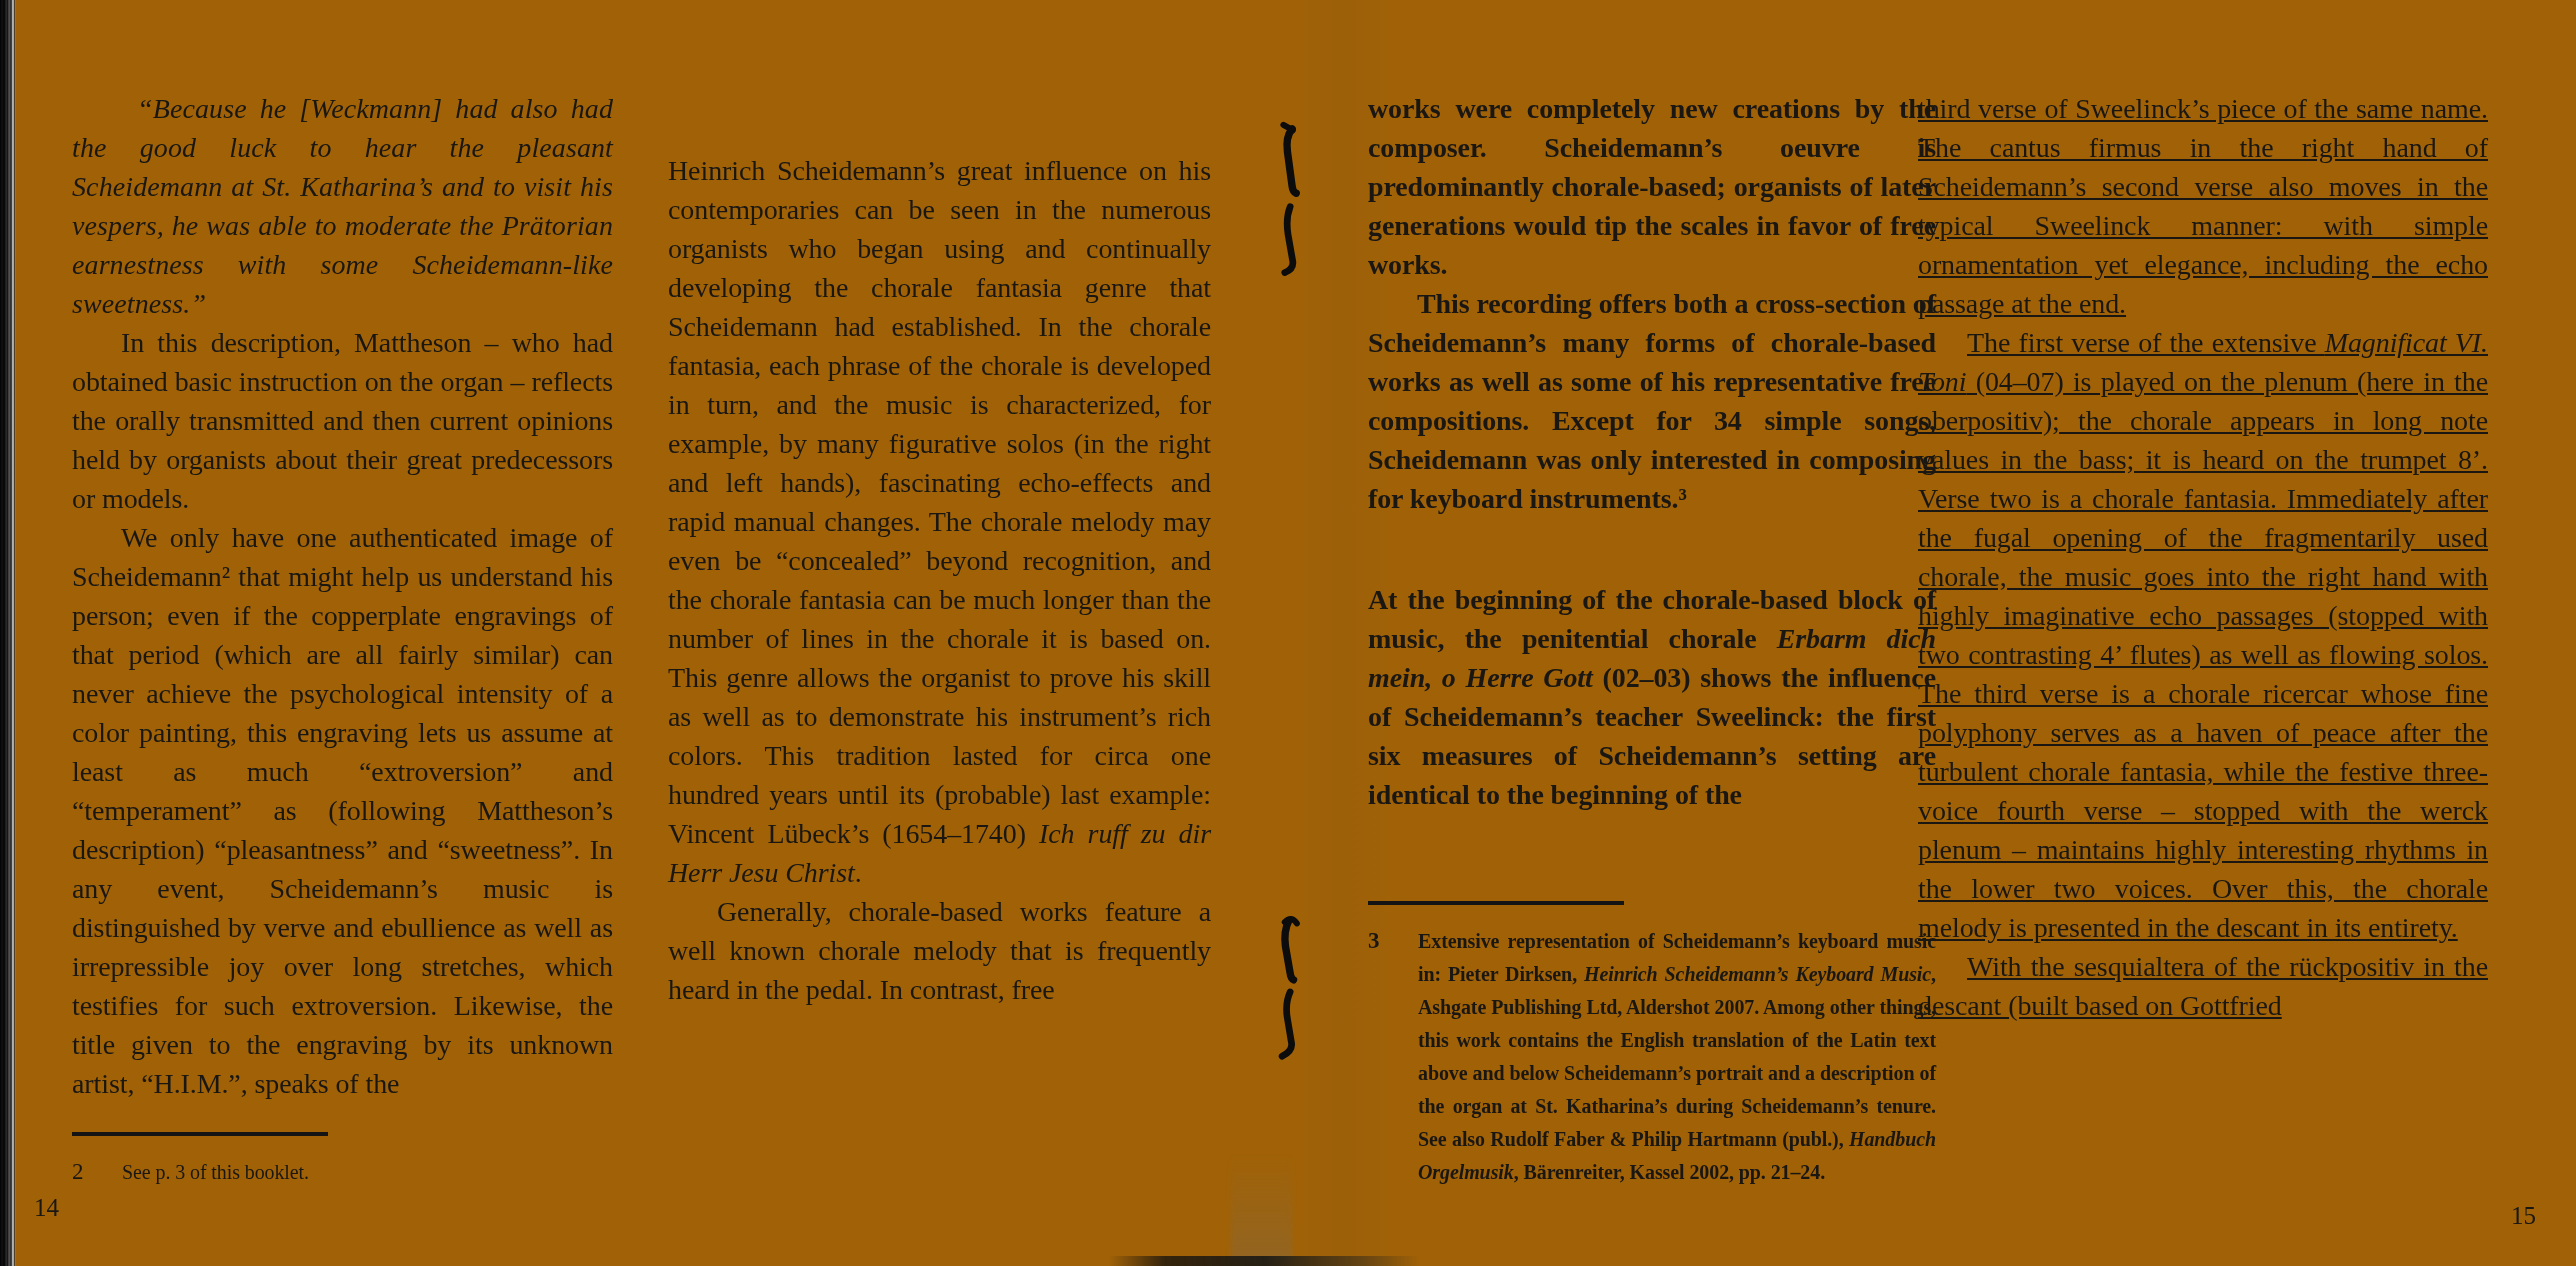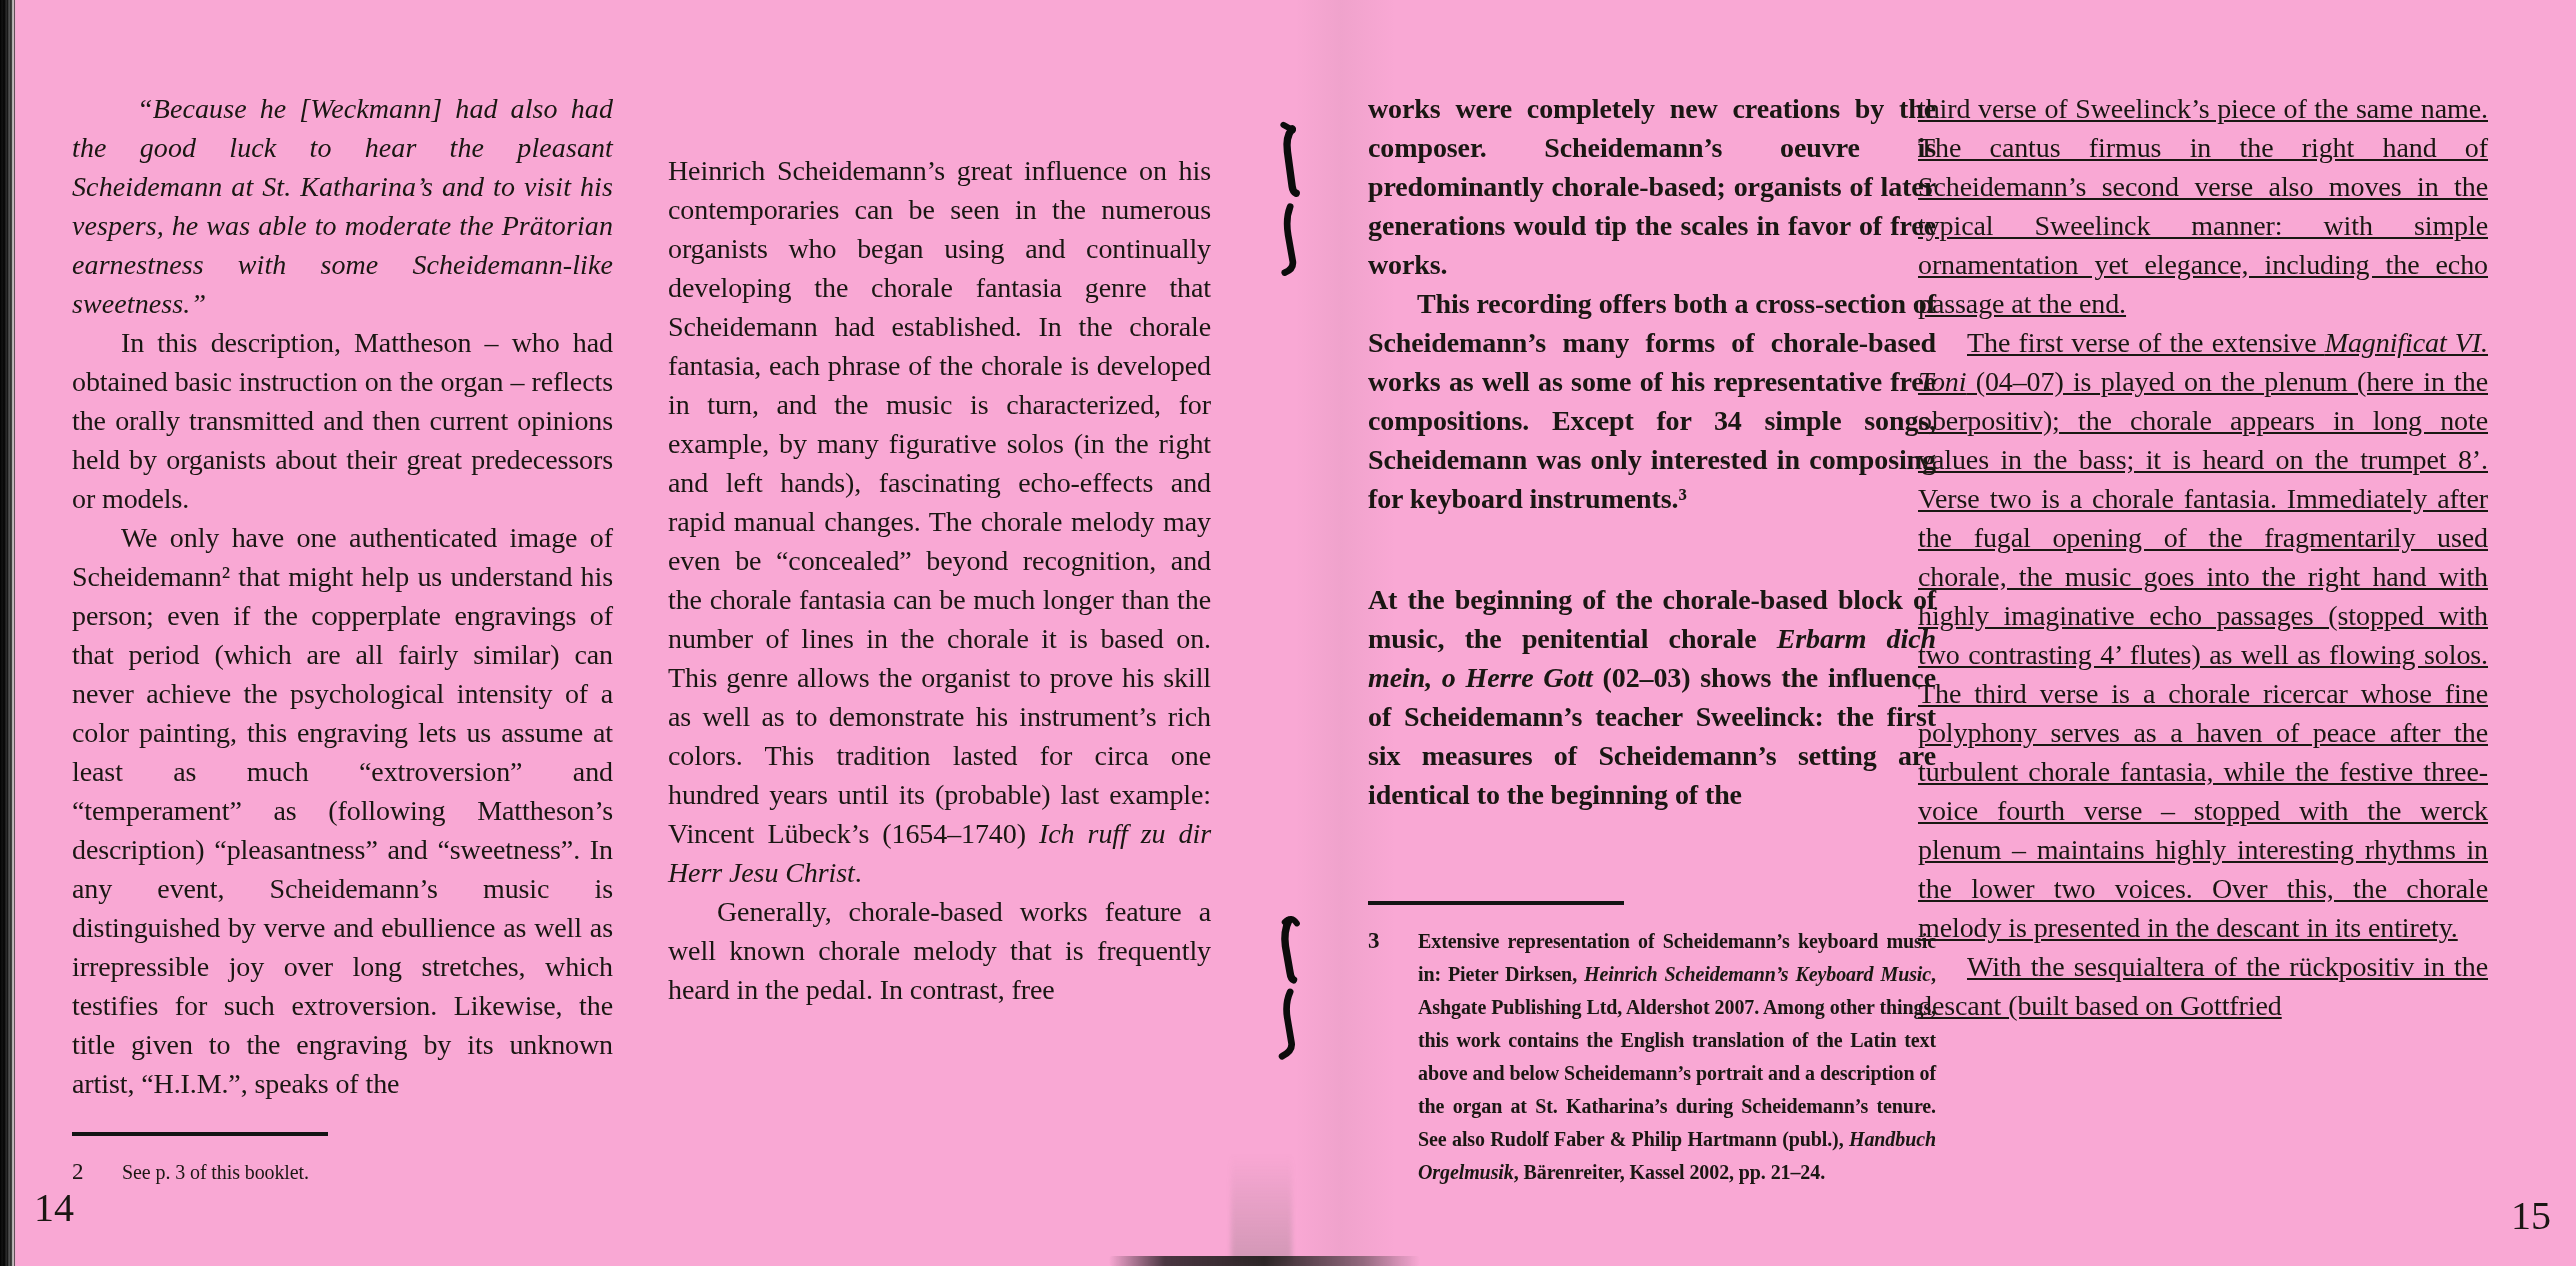--- a/index.html
+++ b/index.html
@@ -1,19 +1,19 @@
 <!DOCTYPE html>
 <html style="font-size:10.8px"><head>
 <meta charset="utf-8">
 <style>
   html,body{margin:0;padding:0;background:#e8e8e6;}
   .page{
     position:relative;
     width:2576px;height:1266px;
-    background:#f9a8d4;
+    background:#a16207;
     overflow:hidden;
     font-family:"Liberation Serif","DejaVu Serif",serif;
     color:#1a1713;
   }
   
   .edge-strip{
     position:absolute;left:0;top:0;width:16px;height:100%;
     background:
       repeating-linear-gradient(90deg, rgba(0,0,0,.55) 0 1.4px, rgba(0,0,0,0) 1.4px 3.4px),
       linear-gradient(to right,#0a0a0a 0,#151515 30%,#4a4a4a 58%,#b9b9b6 80%,rgba(255,255,255,0) 100%);
@@ -46,21 +46,21 @@
   }
   .para.indent{text-indent:49px;}
   .para.quote{font-style:italic;text-indent:65px;letter-spacing:0.1px;}
   .it{font-style:italic;}
   .gap{height:62px;}
   .footnote-area{position:absolute;bottom:2.7px;left:0;right:0;}
   .fn-rule{width:256px;height:4px;background:#141414;margin-bottom:20px;}
   .fn-row{display:flex;}
   .fn-marker{flex:none;width:50px;font-size:23px;line-height:32px;}
   .fn-text{margin:0;flex:1;font-size:20px;line-height:33px;text-align:justify;letter-spacing:-0.1px;}
-  .pagenum{position:absolute;font-size:40px;line-height:39px;color:#1a1713;}
+  .pagenum{position:absolute;font-size:25px;line-height:39px;color:#1a1713;}
   #pagenum-left{left:34px;top:1188px;}
   #pagenum-right{left:2511px;top:1196px;}
   .staples{position:absolute;overflow:visible;}
   .staples path{stroke:#0c0c0c;fill:none;stroke-linecap:round;}
 </style>
 </head>
 <body>
 
 <div class="page">
 

